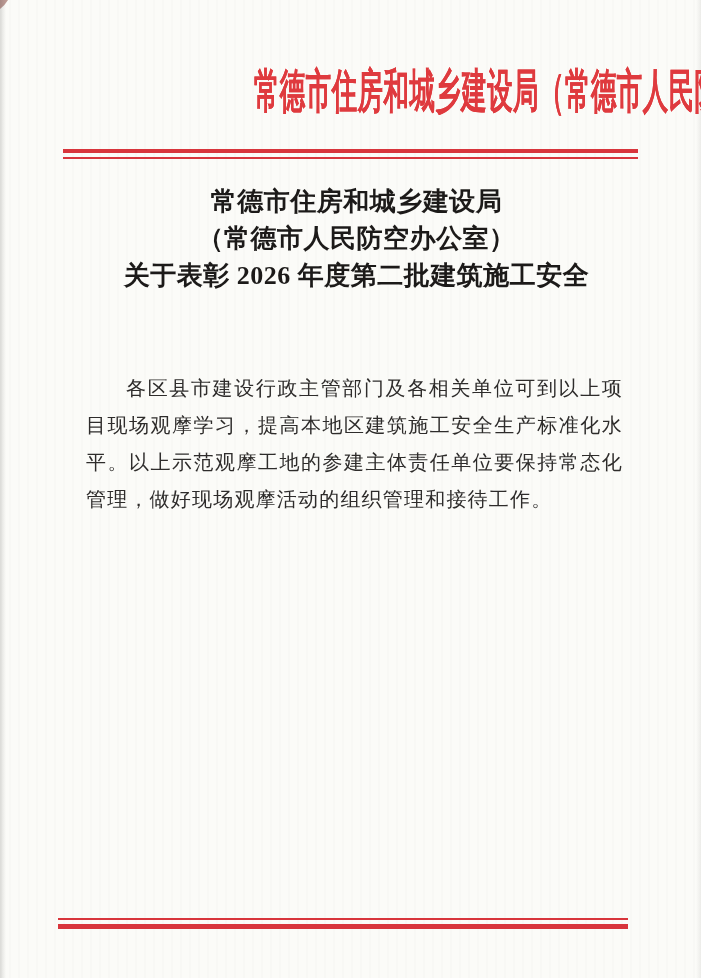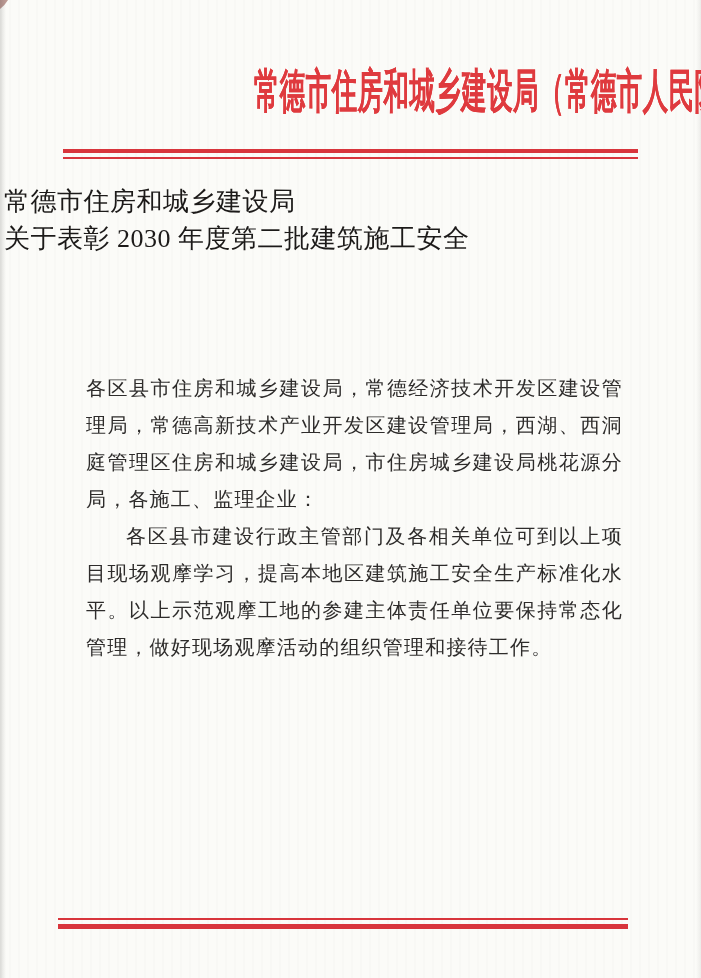--- a/index.html
+++ b/index.html
@@ -59,23 +59,23 @@
     border-bottom: 2px solid var(--accent-red, #d8353c);
   }
   .rule-bottom {
     left: 58px; top: 918px; width: 570px; height: 11px;
     border-top: 2px solid var(--accent-red, #d8353c);
     border-bottom: 5px solid var(--accent-red, #d8353c);
   }
   
   .doc-title {
     position: absolute;
-    top: 183px; left: 4px; right: 0;
-    text-align: left;
-    font-weight: normal;
+    top: 183px; left: 12px; right: 0;
+    text-align: center;
+    font-weight: bold;
     font-size: 26px;
     line-height: 37px;
     color: var(--title-black, #1c1a19);
     letter-spacing: 0.5px;
   }
   
   .body-text {
     position: absolute;
     top: 370px; left: 86px; width: 537px;
     font-size: 20px;
@@ -98,23 +98,23 @@
   <div class="edge-right"></div>
 
   <div class="letterhead">
     <span class="letterhead-text">常德市住房和城乡建设局（常德市人民防空办公室）</span>
   </div>
 
   <div class="rule rule-top"></div>
 
   <div class="doc-title">
     <div class="doc-title-line">常德市住房和城乡建设局</div>
-    <div class="doc-title-line">关于表彰 2030 年度第二批建筑施工安全</div>
+    <div class="doc-title-line">（常德市人民防空办公室）</div>
+    <div class="doc-title-line">关于表彰 2026 年度第二批建筑施工安全</div>
   </div>
 
   <div class="body-text">
-    <p class="para">各区县市住房和城乡建设局，常德经济技术开发区建设管理局，常德高新技术产业开发区建设管理局，西湖、西洞庭管理区住房和城乡建设局，市住房城乡建设局桃花源分局，各施工、监理企业：</p>
     <p class="para indent">各区县市建设行政主管部门及各相关单位可到以上项目现场观摩学习，提高本地区建筑施工安全生产标准化水平。以上示范观摩工地的参建主体责任单位要保持常态化管理，做好现场观摩活动的组织管理和接待工作。</p>
   </div>
 
   <div class="rule rule-bottom"></div>
 
 </div>
 
 </body></html>

